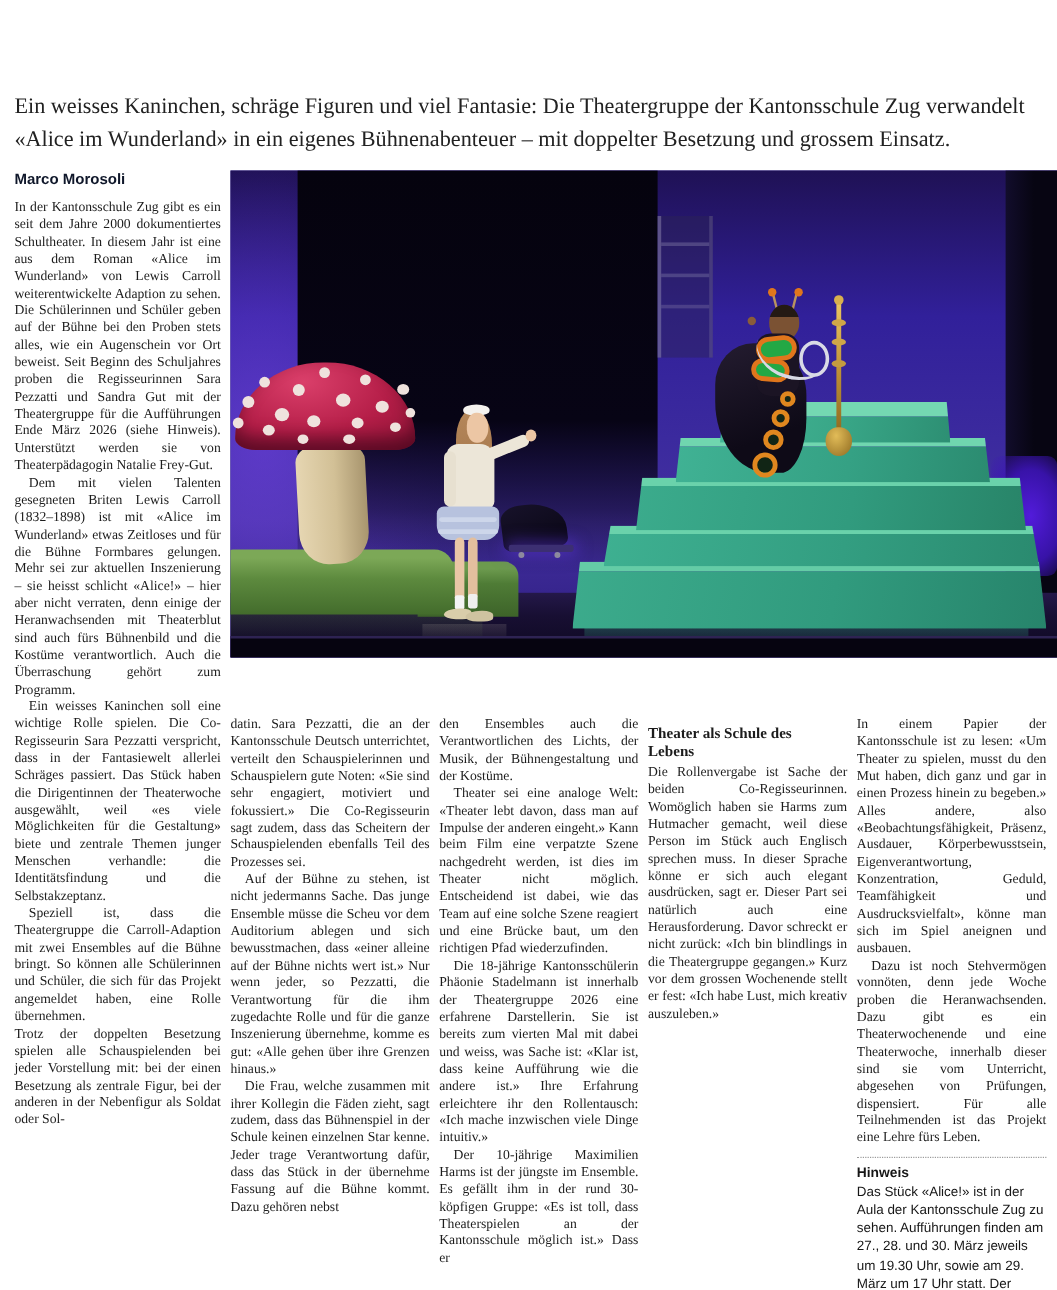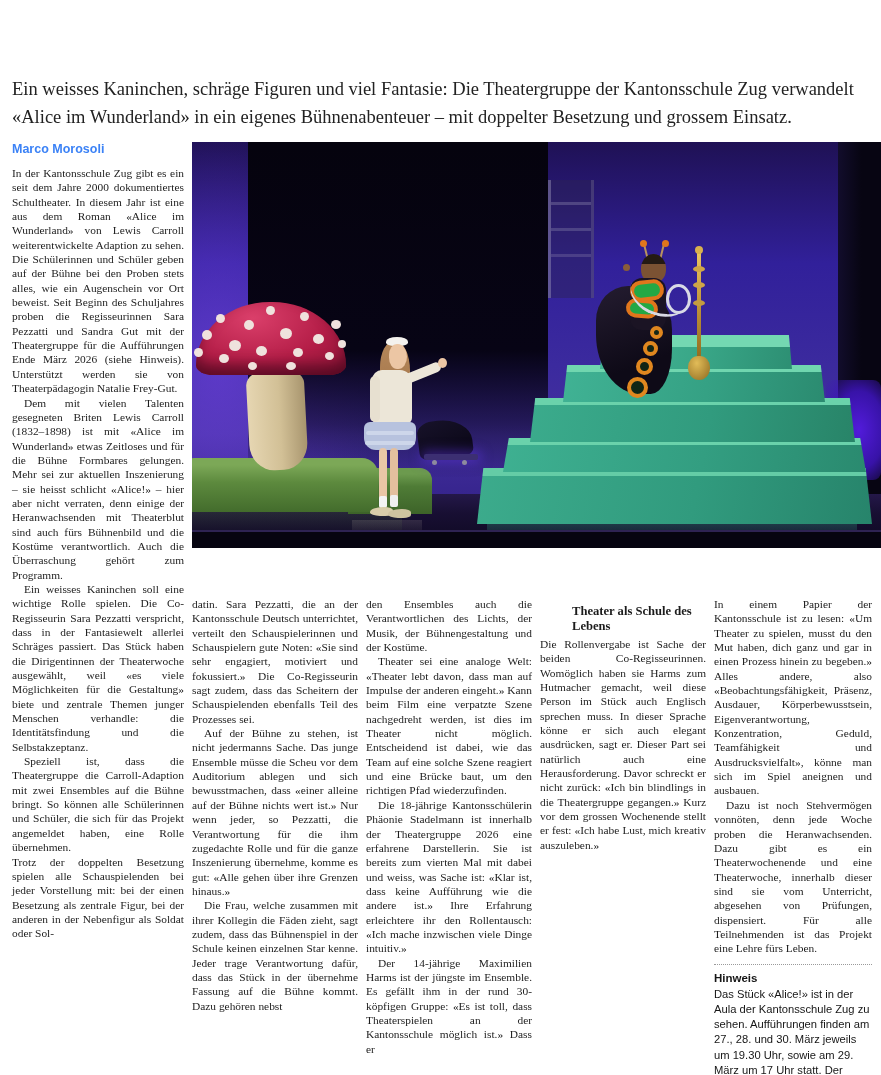--- a/index.html
+++ b/index.html
@@ -14,21 +14,21 @@
     left:10px; top:2px; width:866px;
     font-size:51px; font-weight:700; letter-spacing:-1.2px; line-height:58px;
     color:#0e0e0e;
   }
   .subtitle {
     left:12px; top:76px; width:860px;
     font-size:18.5px; line-height:27.5px; color:#222;
   }
   .author {
     left:12px; top:142px;
-    font-family:"Liberation Sans", sans-serif; font-size:12.5px; font-weight:700; color:#3b82f6;
+    font-family:"Liberation Sans", sans-serif; font-size:12.5px; font-weight:700; color:#0f172a;
   }
   .col {
     top:597px; font-size:11.4px; line-height:14.35px; text-align:justify;
   }
   .col p { margin:0; }
   .col p.ind { text-indent:12px; }
   .subhead {
     font-weight:700; font-size:12.6px; line-height:15px; text-align:left;
     margin:7px 0 3px 0;
   }
@@ -220,25 +220,25 @@
   <div class="abs col" style="left:192px; top:597px; width:166px;">
     <p>datin. Sara Pezzatti, die an der Kantonsschule Deutsch unterrichtet, verteilt den Schauspielerinnen und Schauspielern gute Noten: «Sie sind sehr engagiert, motiviert und fokussiert.» Die Co-Regisseurin sagt zudem, dass das Scheitern der Schauspielenden ebenfalls Teil des Prozesses sei.</p>
     <p class="ind">Auf der Bühne zu stehen, ist nicht jedermanns Sache. Das junge Ensemble müsse die Scheu vor dem Auditorium ablegen und sich bewusstmachen, dass «einer alleine auf der Bühne nichts wert ist.» Nur wenn jeder, so Pezzatti, die Verantwortung für die ihm zugedachte Rolle und für die ganze Inszenierung übernehme, komme es gut: «Alle gehen über ihre Grenzen hinaus.»</p>
     <p class="ind">Die Frau, welche zusammen mit ihrer Kollegin die Fäden zieht, sagt zudem, dass das Bühnenspiel in der Schule keinen einzelnen Star kenne. Jeder trage Verantwortung dafür, dass das Stück in der übernehme Fassung auf die Bühne kommt. Dazu gehören nebst</p>
   </div>
 
   <div class="abs col" style="left:366px; top:597px; width:166px;">
     <p>den Ensembles auch die Verantwortlichen des Lichts, der Musik, der Bühnengestaltung und der Kostüme.</p>
     <p class="ind">Theater sei eine analoge Welt: «Theater lebt davon, dass man auf Impulse der anderen eingeht.» Kann beim Film eine verpatzte Szene nachgedreht werden, ist dies im Theater nicht möglich. Entscheidend ist dabei, wie das Team auf eine solche Szene reagiert und eine Brücke baut, um den richtigen Pfad wiederzufinden.</p>
     <p class="ind">Die 18-jährige Kantonsschülerin Phäonie Stadelmann ist innerhalb der Theatergruppe 2026 eine erfahrene Darstellerin. Sie ist bereits zum vierten Mal mit dabei und weiss, was Sache ist: «Klar ist, dass keine Aufführung wie die andere ist.» Ihre Erfahrung erleichtere ihr den Rollentausch: «Ich mache inzwischen viele Dinge intuitiv.»</p>
-    <p class="ind">Der 14-jährige Maximilien Harms ist der jüngste im Ensemble. Es gefällt ihm in der rund 30-köpfigen Gruppe: «Es ist toll, dass Theaterspielen an der Kantonsschule möglich ist.» Dass er</p>
+    <p class="ind">Der 10-jährige Maximilien Harms ist der jüngste im Ensemble. Es gefällt ihm in der rund 30-köpfigen Gruppe: «Es ist toll, dass Theaterspielen an der Kantonsschule möglich ist.» Dass er</p>
   </div>
 
   <div class="abs col" style="left:540px; top:597px; width:166px;">
-    <h3 class="subhead" style="max-width:120px;margin-left:32px;">Theater als Schule des Lebens</h3>
+    <h3 class="subhead" style="max-width:120px;">Theater als Schule des Lebens</h3>
     <p>Die Rollenvergabe ist Sache der beiden Co-Regisseurinnen. Womöglich haben sie Harms zum Hutmacher gemacht, weil diese Person im Stück auch Englisch sprechen muss. In dieser Sprache könne er sich auch elegant ausdrücken, sagt er. Dieser Part sei natürlich auch eine Herausforderung. Davor schreckt er nicht zurück: «Ich bin blindlings in die Theatergruppe gegangen.» Kurz vor dem grossen Wochenende stellt er fest: «Ich habe Lust, mich kreativ auszuleben.»</p>
   </div>
 
   <div class="abs col" style="left:714px; top:597px; width:158px;">
     <p>In einem Papier der Kantonsschule ist zu lesen: «Um Theater zu spielen, musst du den Mut haben, dich ganz und gar in einen Prozess hinein zu begeben.» Alles andere, also «Beobachtungsfähigkeit, Präsenz, Ausdauer, Körperbewusstsein, Eigenverantwortung, Konzentration, Geduld, Teamfähigkeit und Ausdrucksvielfalt», könne man sich im Spiel aneignen und ausbauen.</p>
     <p class="ind">Dazu ist noch Stehvermögen vonnöten, denn jede Woche proben die Heranwachsenden. Dazu gibt es ein Theaterwochenende und eine Theaterwoche, innerhalb dieser sind sie vom Unterricht, abgesehen von Prüfungen, dispensiert. Für alle Teilnehmenden ist das Projekt eine Lehre fürs Leben.</p>
     <div class="notebox">
       <span class="nlabel">Hinweis</span>
       <span>Das Stück «Alice!» ist in der Aula der Kantonsschule Zug zu sehen. Aufführungen finden am 27., 28. und 30. März jeweils um 19.30 Uhr, sowie am 29. März um 17 Uhr statt. Der Eintritt ist frei. Es gibt eine Kollekte.</span>
     </div>

